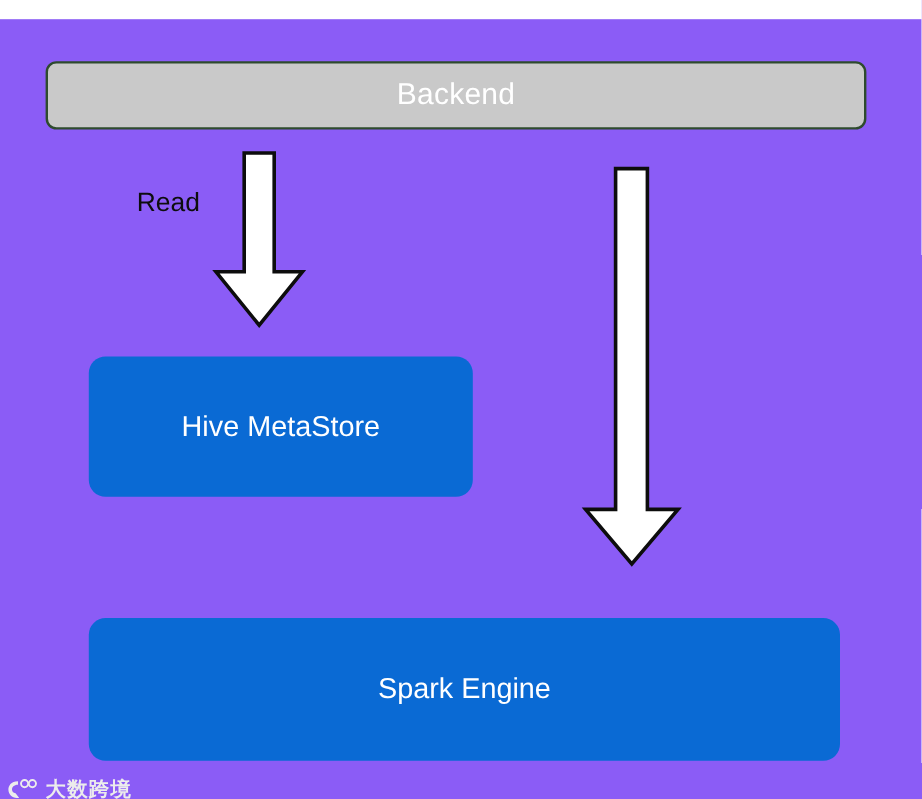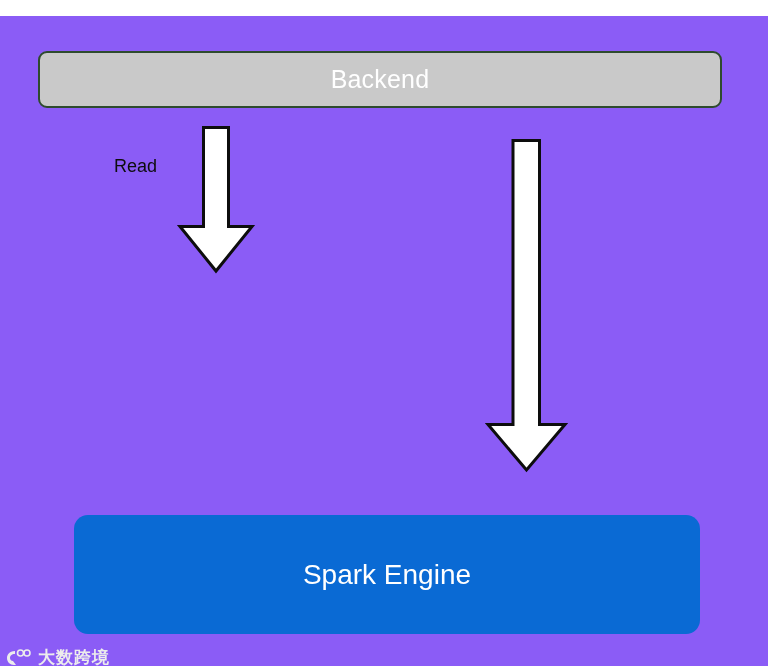--- a/index.html
+++ b/index.html
@@ -60,21 +60,21 @@
   .node-spark {
     left: 74px;
     top: 499px;
     width: 626px;
     height: 119px;
     background: #0a6ad4;
     border-radius: 14px;
   }
   .node-spark .node-label {
     color: #ffffff;
-    font-size: 28px;
+    font-size: 24px;
   }
 
   
   .arrow-svg {
     position: absolute;
     overflow: visible;
   }
   .arrow-shape {
     fill: #ffffff;
     stroke: #0d0d0d;
@@ -82,21 +82,21 @@
     stroke-linejoin: miter;
   }
 
   .arrow-read { left: 178px; top: 110px; }
   .arrow-fallback { left: 486px; top: 123px; }
 
   
   .edge-label {
     position: absolute;
     color: #0d0d0d;
-    font-size: 18px;
+    font-size: 22px;
     white-space: nowrap;
   }
   .label-read { left: 114px; top: 140px; }
   .label-fallback { left: 552px; top: 277px; }
 
   
   .watermark {
     position: absolute;
     left: 6px;
     top: 630px;
@@ -128,20 +128,23 @@
 
   <svg class="arrow-svg arrow-read" width="76" height="148" viewBox="0 0 76 148">
     <polygon class="arrow-shape" points="25.5,1.5 50.5,1.5 50.5,100.5 74,100.5 38,145 2,100.5 25.5,100.5"></polygon>
   </svg>
   <div class="edge-label label-read">Read</div>
 
   <svg class="arrow-svg arrow-fallback" width="81" height="334" viewBox="0 0 81 334">
     <polygon class="arrow-shape" points="27,1.5 53.5,1.5 53.5,285.5 79,285.5 40.5,331 2,285.5 27,285.5"></polygon>
   </svg>
 
+  <div class="node node-hive">
+    <span class="node-label">Hive MetaStore</span>
+  </div>
 
   <div class="node node-spark">
     <span class="node-label">Spark Engine</span>
   </div>
 
   <div class="watermark">
     <span class="watermark-mark">
       <svg width="26" height="20" viewBox="0 0 26 20">
         <path d="M9 3 C3 3 1 7 1 10 C1 14 4 17 8 17 L10 17 L7 13 C5 13 4 11.5 4 10 C4 8 5.5 6 9 6 Z" fill="#ececec"></path>
         <circle cx="14.5" cy="5" r="3" fill="none" stroke="#ececec" stroke-width="1.6"></circle>

